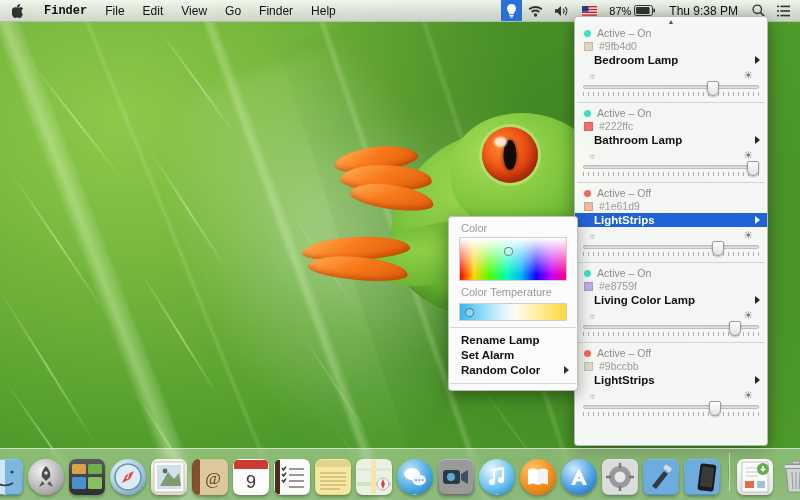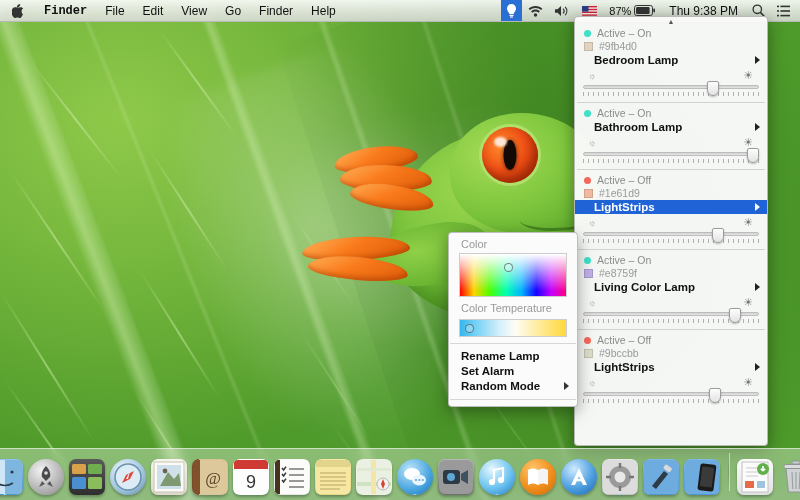--- a/index.html
+++ b/index.html
@@ -175,21 +175,21 @@
     transform: translateX(-6px);
   }
   .ticks {
     height:6px; margin:2px 8px 0 8px;
     background-image: repeating-linear-gradient(90deg, #b0b0b0 0 1px, transparent 1px 5px);
     background-repeat:no-repeat; background-size:100% 4px; background-position:0 1px;
   }
 
   
   .ctx-menu {
-    position:absolute; left:448px; top:232px; width:130px;
+    position:absolute; left:448px; top:216px; width:130px;
     background:#fbfbfb;
     border:1px solid rgba(150,150,150,.6);
     border-radius:4px;
     box-shadow:0 5px 16px rgba(0,0,0,.35);
     font-size:11px; color:#111; overflow:hidden;
     padding-bottom:2px;
   }
   .ctx-label { color:#9a9a9a; font-size:11px; padding:5px 0 3px 12px; }
   .color-field {
     margin:0 10px; height:44px;
@@ -401,20 +401,24 @@
             </div>
           </div>
           <div class="ticks"></div>
         </div>
         <div class="lamp-sep"></div>
         <div class="lamp-block">
           <div class="lamp-status">
             <span class="dot" style="background:#3fe0c8"></span>
             <span>Active – On</span>
           </div>
+          <div class="lamp-hex">
+            <span class="swatch" style="background:#f36f66"></span>
+            <span>#222ffc</span>
+          </div>
           <div class="lamp-name-row">
             <span class="lamp-name">Bathroom Lamp</span>
             <span class="submenu-arrow"></span>
           </div>
           <div class="bright-icons">
             <span class="sun-sm">☼</span>
             <span class="sun-lg">☀</span>
           </div>
           <div class="slider-wrap">
             <div class="slider-track">
@@ -511,21 +515,21 @@
       <div class="ctemp-dot"></div>
     </div>
     <div class="ctx-sep"></div>
     <div class="ctx-item">
       <span>Rename Lamp</span>
     </div>
     <div class="ctx-item">
       <span>Set Alarm</span>
     </div>
     <div class="ctx-item">
-      <span>Random Mode</span>
+      <span>Random Color</span>
       <span class="submenu-arrow"></span>
     </div>
     <div class="ctx-sep"></div>
   </div>
 
   <div class="dock" id="dock">
       <div class="dock-icon" title="Finder" style="background: linear-gradient(rgb(143, 198, 238), rgb(78, 147, 207));">
         <svg width="34" height="34" viewBox="0 0 34 34">
           <rect width="34" height="34" rx="6" fill="#cfe6f7"></rect>
           <path d="M17 0h17v34H17z" fill="#7fb6e0"></path>

